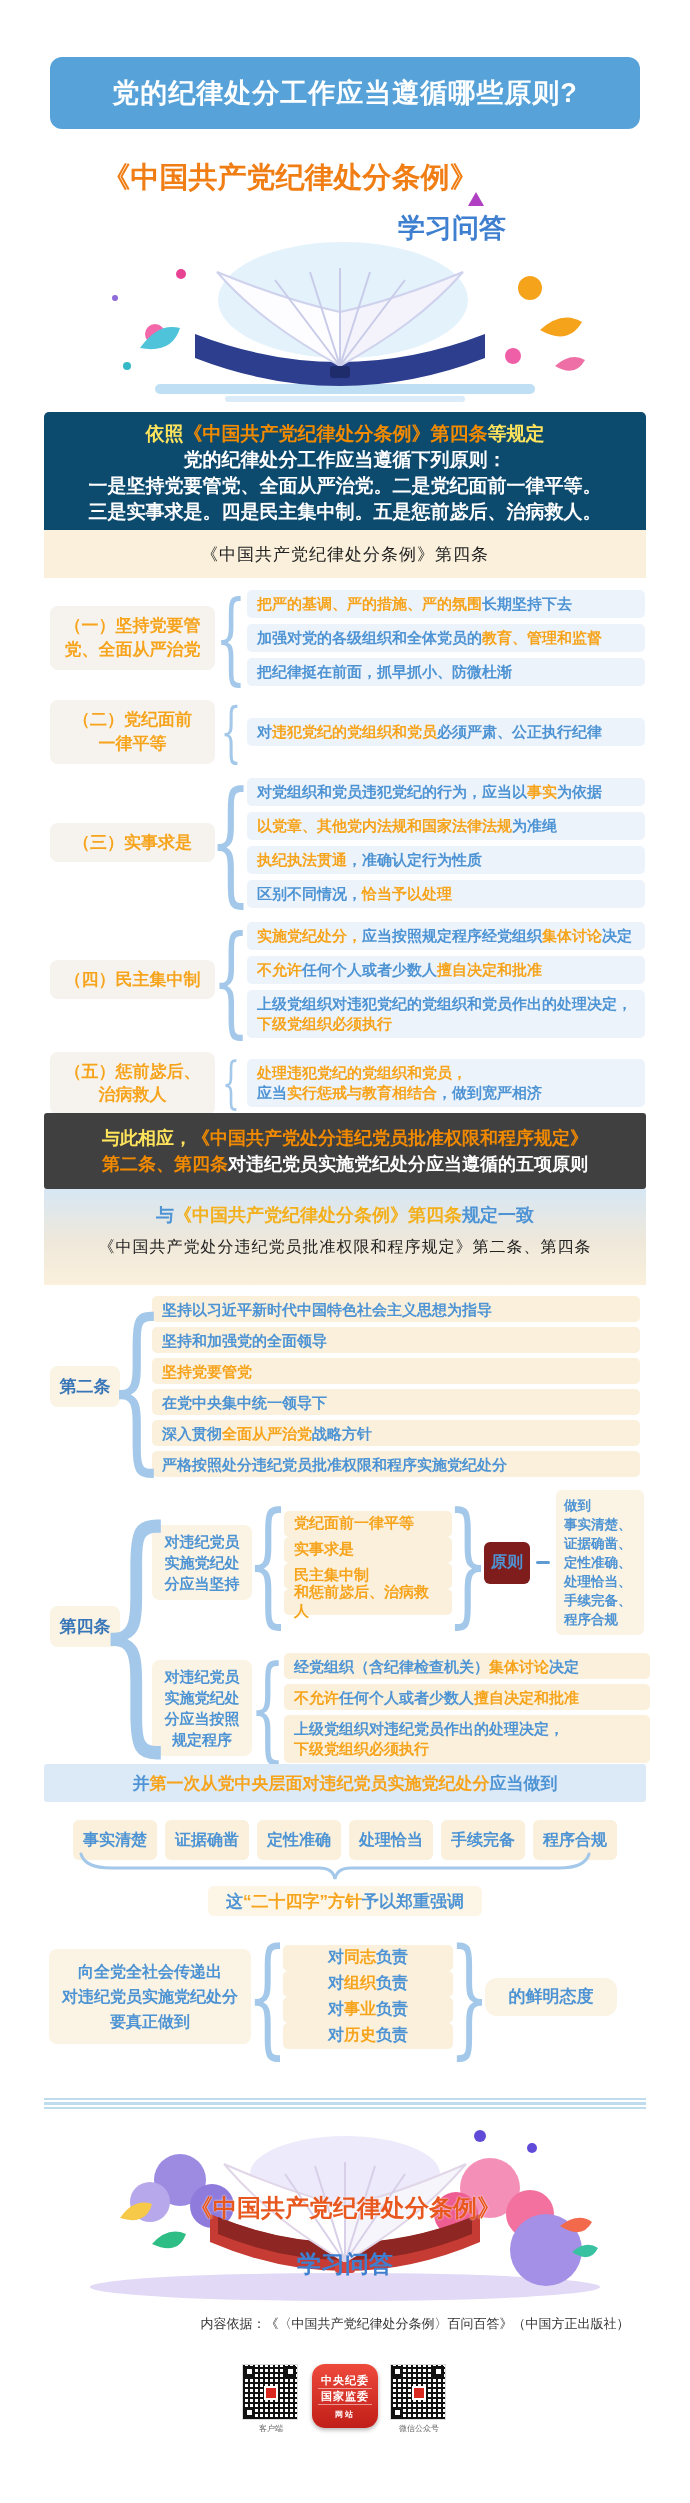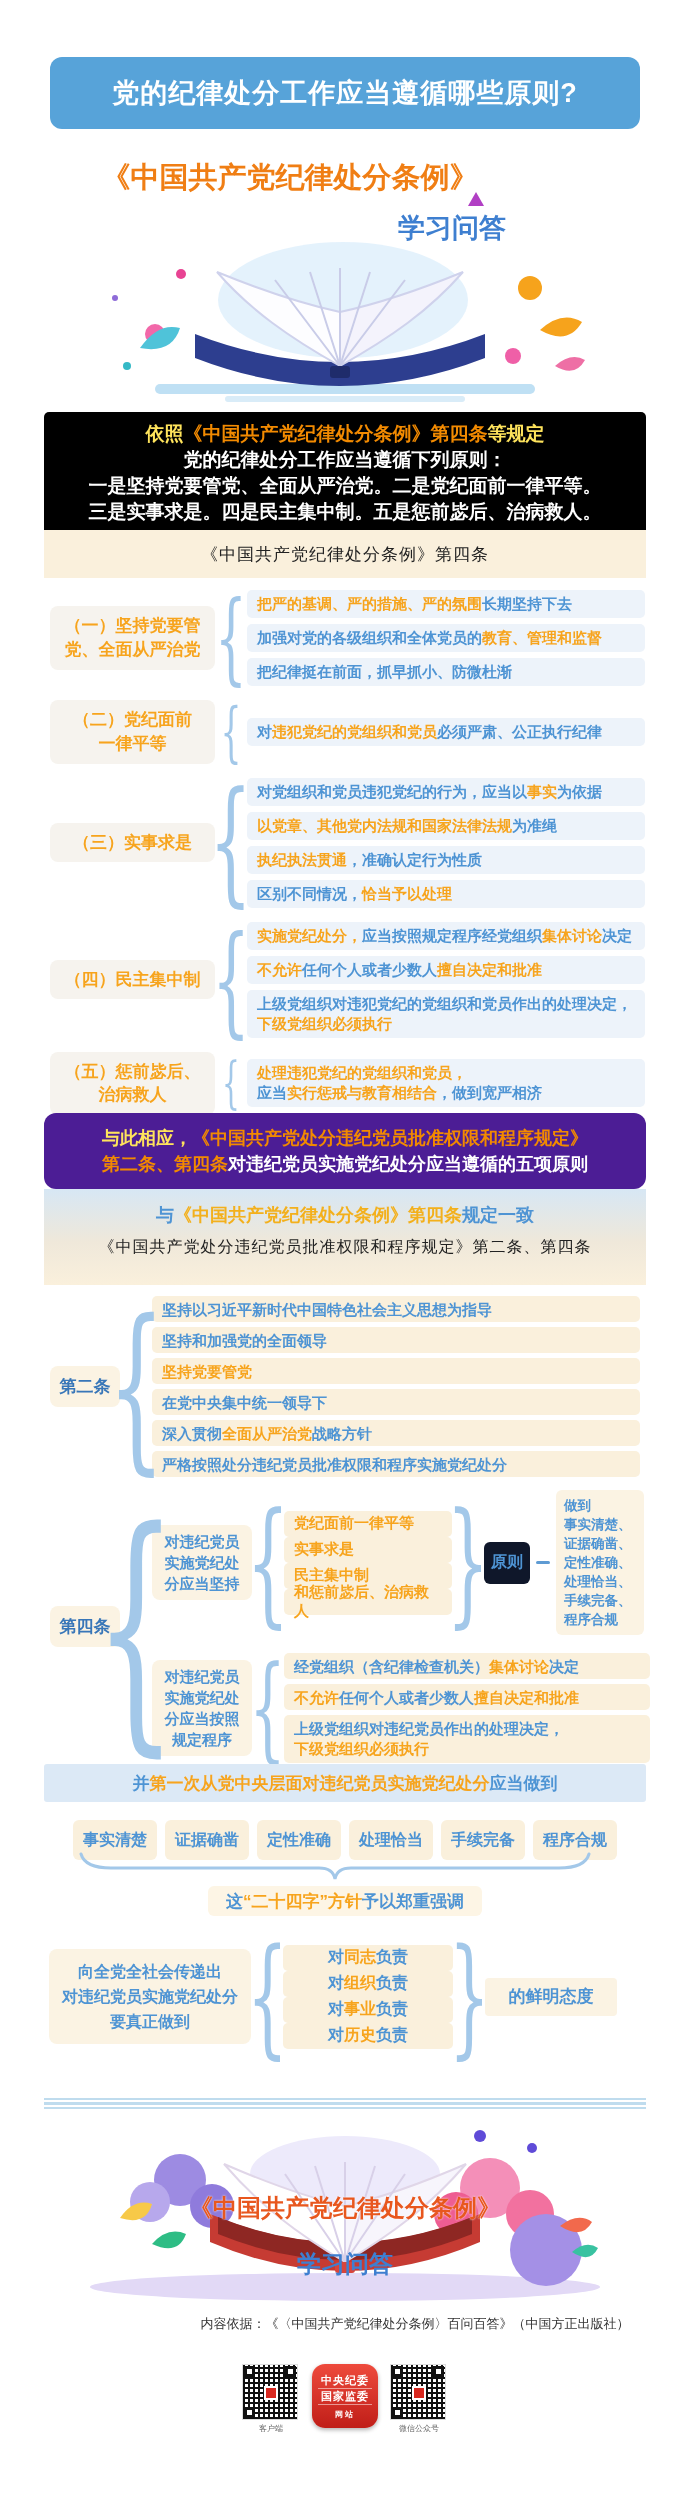--- a/index.html
+++ b/index.html
@@ -17,40 +17,40 @@
   .seg-g{color:#F3B01C;}
 
   
   .title-box{left:50px;right:50px;top:57px;height:72px;background:#57A3D9;border-radius:12px;
     display:flex;align-items:center;justify-content:center;color:#fff;font-size:27px;font-weight:bold;letter-spacing:1px;}
   .book-title{left:30px;top:158px;width:520px;text-align:center;font-size:29px;font-weight:bold;color:#F07E14;}
   .hero-tag{left:398px;top:210px;font-size:27px;font-weight:bold;color:#3E7FD0;}
   .tri{width:0;height:0;border-left:8px solid transparent;border-right:8px solid transparent;border-bottom:14px solid #B13FC4;}
 
   
-  .intro-box{left:44px;right:44px;top:412px;height:134px;background:#000000;border-radius:5px;
+  .intro-box{left:44px;right:44px;top:412px;height:134px;background:#0c4a6e;border-radius:5px;
     padding-top:9px;text-align:center;font-size:19px;font-weight:bold;line-height:26px;}
   .strip{left:44px;right:44px;top:530px;height:48px;background:#FAF0DC;display:flex;align-items:center;justify-content:center;
     font-family:"Liberation Serif","DejaVu Serif",serif;font-size:17px;color:#222;letter-spacing:1px;}
 
   
   .map1{left:50px;right:45px;top:590px;}
   .group{display:flex;align-items:center;gap:6px;margin-bottom:14px;}
   .glabel{width:165px;flex:none;background:#F6F3EE;border-radius:8px;color:#F7A41D;font-weight:bold;font-size:17px;
     text-align:center;white-space:pre-line;line-height:1.4;padding:8px 2px;}
   .brace{flex:none;width:20px;display:flex;align-items:center;justify-content:center;color:#A3C8E9;
     font-family:"DejaVu Serif","Liberation Serif",serif;font-weight:400;line-height:0.9;}
   .brace>span{display:block;transform:scaleX(.5);}
   .rows{flex:1;display:flex;flex-direction:column;gap:6px;}
   .row{background:#EDF3FA;border-radius:5px;min-height:28px;display:flex;align-items:center;flex-wrap:wrap;
     padding:0 10px;font-size:15px;font-weight:bold;line-height:20px;}
   .row.tall{display:block;padding:4px 10px;line-height:20px;min-height:48px;}
 
   
-  .link-box{left:44px;right:44px;top:1113px;height:76px;background:#4c1d95;border-radius:12px;
+  .link-box{left:44px;right:44px;top:1113px;height:76px;background:#404040;border-radius:3px;
     padding-top:12px;text-align:center;font-size:18px;font-weight:bold;line-height:26px;}
   .grad-note{left:44px;right:44px;top:1189px;height:96px;background:linear-gradient(180deg,#D7E7F4 0%,#EFE8DA 55%,#FAF0DC 100%);}
   .align-line{margin-top:14px;text-align:center;font-size:18px;font-weight:bold;}
   .align-src{margin-top:10px;text-align:center;font-family:"Liberation Serif","DejaVu Serif",serif;font-size:16px;color:#222;letter-spacing:1px;}
 
   
   .map2{left:50px;right:50px;top:1296px;display:flex;align-items:center;gap:6px;}
   .alabel{width:70px;flex:none;background:#FBF3E3;border-radius:8px;color:#3876B8;font-weight:bold;font-size:17px;
     text-align:center;padding:9px 0;}
   .crow{background:#FAF0DC;border-radius:5px;min-height:26px;display:flex;align-items:center;flex-wrap:wrap;
@@ -59,41 +59,41 @@
   .crows{flex:1;display:flex;flex-direction:column;gap:5px;}
 
   .map3{left:50px;right:40px;top:1490px;display:flex;align-items:center;gap:6px;}
   .branches{flex:1;display:flex;flex-direction:column;gap:18px;}
   .branch{display:flex;align-items:center;gap:6px;}
   .bhead{width:100px;flex:none;background:#FBF3E3;border-radius:8px;color:#4E94D4;font-weight:bold;font-size:15px;
     text-align:center;white-space:pre-line;line-height:21px;padding:6px 2px;}
   .pillcol{display:flex;flex-direction:column;}
   .opill{background:#FAF0DC;border-radius:5px;height:26px;display:flex;align-items:center;padding:0 10px;
     font-size:15px;font-weight:bold;}
-  .principle{width:46px;height:42px;flex:none;background:#0f172a;border-radius:6px;display:flex;align-items:center;
+  .principle{width:46px;height:42px;flex:none;background:#7f1d1d;border-radius:6px;display:flex;align-items:center;
     justify-content:center;color:#4E94D4;font-weight:bold;font-size:16px;}
   .dash{width:14px;height:3px;background:#5E9BD3;border-radius:2px;flex:none;}
   .outcome{width:88px;flex:none;background:#FBF3E3;border-radius:6px;color:#4E94D4;font-weight:bold;font-size:13.5px;
     line-height:19px;white-space:pre-line;padding:6px 8px;}
 
   .band{left:44px;right:44px;top:1764px;height:38px;background:#DCE9F6;border-radius:3px;
     display:flex;align-items:center;justify-content:center;font-size:17px;font-weight:bold;}
   .pills6{left:58px;right:58px;top:1820px;display:flex;justify-content:center;gap:8px;}
   .bpill{background:#FAF0DC;border-radius:6px;height:40px;display:flex;align-items:center;justify-content:center;
     padding:0 10px;color:#4E94D4;font-weight:bold;font-size:16px;flex:none;}
   .em24wrap{left:0;top:1886px;width:100%;display:flex;justify-content:center;}
   .em24{background:#FDF5E5;border-radius:6px;height:30px;display:flex;align-items:center;padding:0 18px;
     font-size:17px;font-weight:bold;}
 
   .attitude{left:49px;right:40px;top:1938px;display:flex;align-items:center;gap:6px;}
   .lead{width:202px;flex:none;background:#FBF3E3;border-radius:8px;color:#4E94D4;font-weight:bold;font-size:16px;
     text-align:center;white-space:pre-line;line-height:25px;padding:10px 2px;}
   .apill{background:#FAF0DC;border-radius:5px;height:26px;width:170px;display:flex;align-items:center;justify-content:center;
     font-size:16px;font-weight:bold;}
-  .tail{width:132px;height:38px;flex:none;background:#FBF3E3;border-radius:4px;display:flex;align-items:center;
+  .tail{width:132px;height:38px;flex:none;background:#FBF3E3;border-radius:12px;display:flex;align-items:center;
     justify-content:center;color:#4E94D4;font-weight:bold;font-size:17px;}
 
   .divider{left:44px;right:44px;top:2098px;height:11px;
     background:linear-gradient(#BFDCEE 0 2px,transparent 2px 4px,#BFDCEE 4px 7px,transparent 7px 9px,#BFDCEE 9px 11px);}
 
   
   .illo{left:60px;top:2122px;width:570px;height:185px;}
   .f-book-title{left:60px;top:2192px;width:570px;text-align:center;font-size:24px;font-weight:bold;color:#E8571E;
     text-shadow:0 0 2px #fff;}
   .f-tag{left:60px;top:2248px;width:570px;text-align:center;font-size:24px;font-weight:bold;color:#3E7FD0;}

